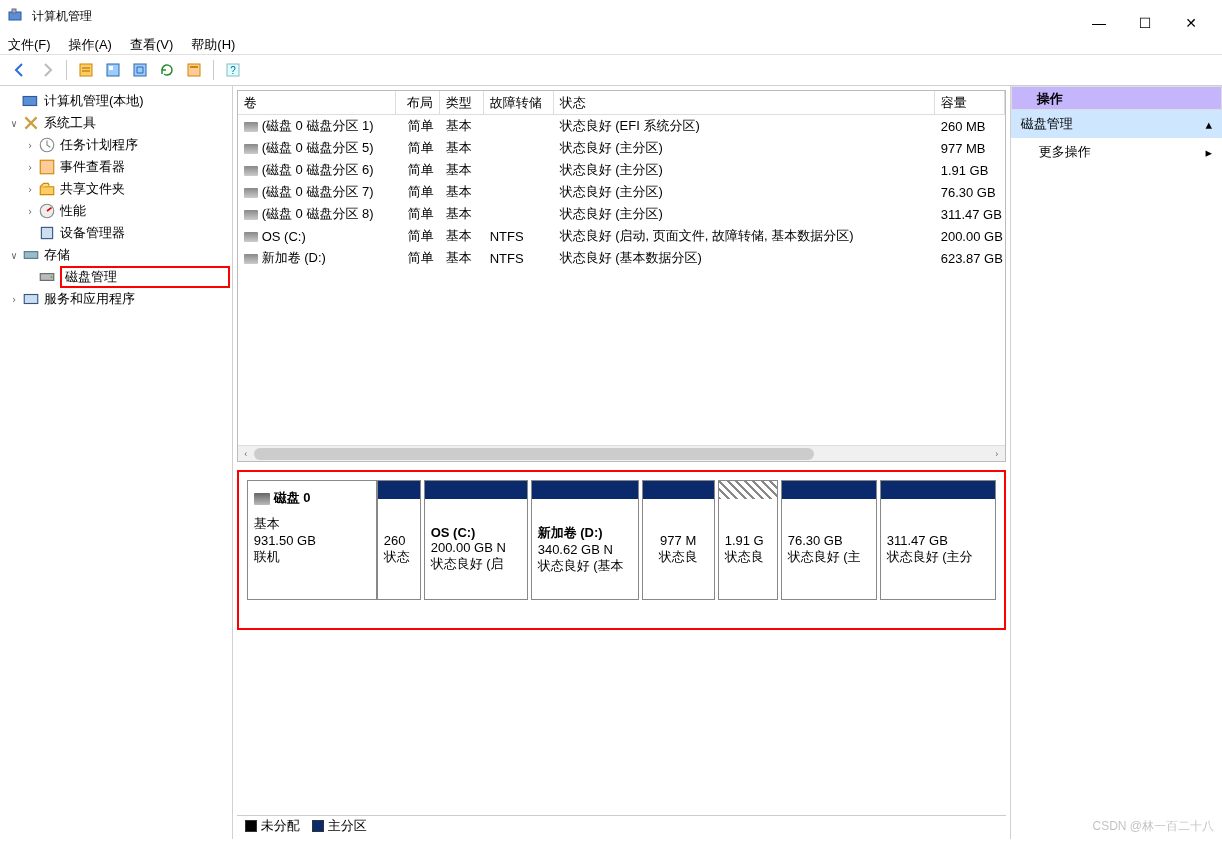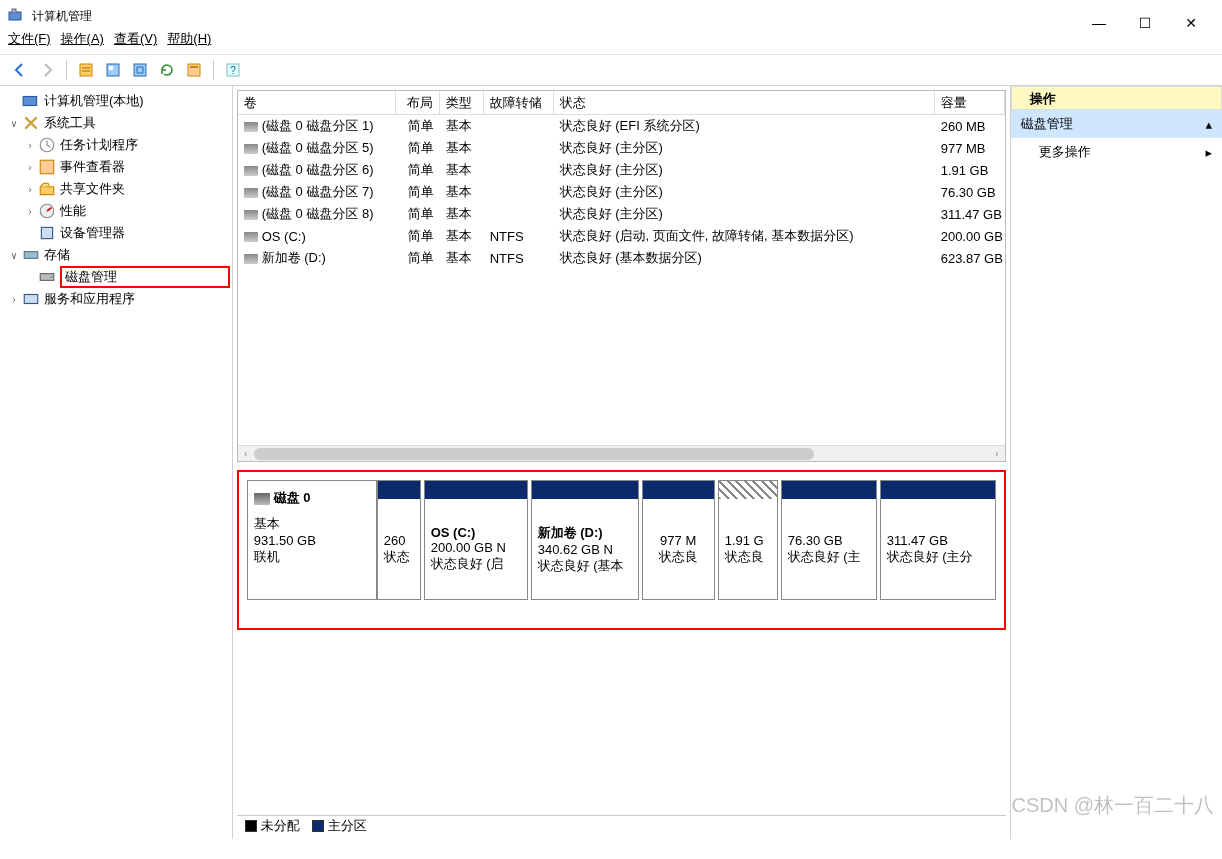--- a/index.html
+++ b/index.html
@@ -6,21 +6,21 @@
 body { font-family: "Microsoft YaHei", "Segoe UI", sans-serif; font-size: 13px; background: #fff; width: 1222px; height: 859px; position: relative; overflow: hidden; user-select: none; }
 
 
 .titlebar { height: 30px; display: flex; padding: 8px 8px; background: #fff; }
 .titlebar .icon { width: 16px; height: 16px; margin-right: 8px; }
 .titlebar .title { flex: 1; font-size: 12px; }
 .titlebar .controls { display: flex; }
 .titlebar .controls div { width: 46px; height: 30px; display: flex; align-items: center; justify-content: center; font-size: 14px; }
 
 
-.menubar { height: 24px; display: flex; align-items: flex-start; padding: 0 8px; background: #fff; gap: 10px; font-size: 13px; text-decoration: underline; }
+.menubar { height: 24px; display: flex; align-items: flex-end; padding: 0 8px; background: #fff; gap: 18px; font-size: 13px; }
 .menubar span { cursor: default; }
 
 
 .toolbar { height: 32px; display: flex; align-items: center; padding: 0 8px; gap: 3px; border-top: 1px solid #e0e0e0; border-bottom: 1px solid #d0d0d0; background: #fff; }
 .toolbar .sep { width: 1px; height: 20px; background: #ccc; margin: 0 4px; }
 .toolbar .btn { width: 24px; height: 24px; display: flex; align-items: center; justify-content: center; }
 .toolbar svg { width: 16px; height: 16px; }
 
 
 .main { display: flex; height: calc(100% - 86px - 20px); }
@@ -72,26 +72,26 @@
 .annotation { color: #f00; font-size: 20px; margin-top: 22px; padding-left: 2px; letter-spacing: 1px; }
 
 
 .legend { height: 20px; border-top: 1px solid #ccc; display: flex; align-items: center; gap: 12px; padding: 0 8px; font-size: 13px; margin-top: auto; }
 .legend .swatch { width: 12px; height: 12px; border: 1px solid #333; display: inline-block; margin-right: 4px; vertical-align: middle; }
 .legend .swatch.black { background: #000; }
 .legend .swatch.blue { background: #0a2a6b; }
 
 
 .actions-panel { width: 220px; }
-.actions-panel .hdr { background: #fef9c3; border: 1px solid #ddd; height: 24px; padding: 3px 18px; font-weight: bold; font-size: 13px; }
+.actions-panel .hdr { background: #c4b5fd; border: 1px solid #ddd; height: 24px; padding: 3px 25px; font-weight: bold; font-size: 13px; }
 .actions-panel .row { height: 28px; display: flex; align-items: center; padding: 0 10px; font-size: 13px; justify-content: space-between; }
 .actions-panel .row.highlight { background: #cfe6ff; }
 
 
-.watermark { position: absolute; right: 8px; bottom: 40px; color: rgba(0,0,0,0.25); font-size: 20px; }
+.watermark { position: absolute; right: 8px; bottom: 24px; color: rgba(0,0,0,0.25); font-size: 12px; }
 
 </style>
 </head>
 <body>
 
 <div class="titlebar">
   <span class="icon">
     <svg viewBox="0 0 16 16">
         <rect x="1" y="4" width="12" height="8" fill="#5a8fd6" stroke="#2a5a9a"></rect>
         <rect x="4" y="1" width="4" height="4" fill="#aac" stroke="#668"></rect>

